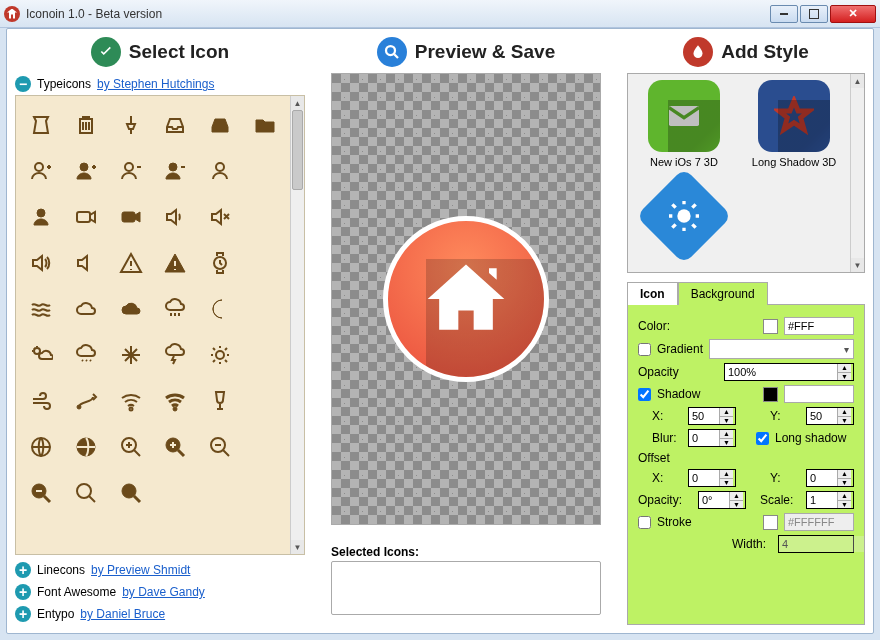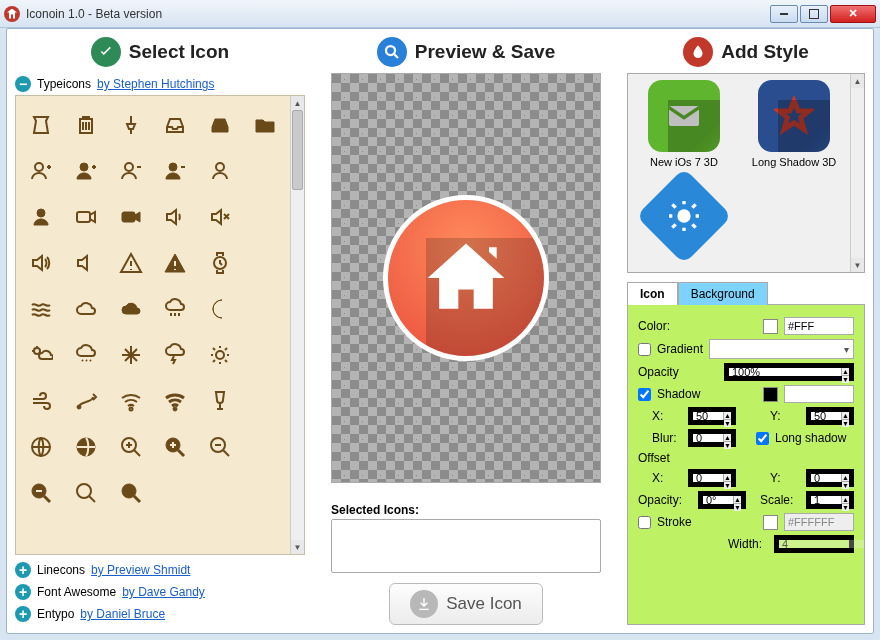--- a/index.html
+++ b/index.html
@@ -71,33 +71,33 @@
 .style-swatch { width:72px; height:72px; border-radius:14px; margin:0 auto 4px; display:flex; align-items:center; justify-content:center; position:relative; overflow:hidden;}
 .style-swatch.green{background:#5fb52d;}
 .style-swatch.blue{background:#2a4d8f;}
 .style-swatch.diamond{background:#2a88d8;width:68px;height:68px;transform:rotate(45deg);border-radius:10px;margin-top:4px;}
 .style-swatch.diamond svg{transform:rotate(-45deg);}
 .style-swatch svg{width:40px;height:40px;fill:#fff;}
 .style-swatch .ls{position:absolute;width:200%;height:200%;background:linear-gradient(135deg,rgba(0,0,0,0.25) 25%,transparent 55%);top:20px;left:20px;}
 .style-swatch.blue svg{fill:none;stroke:#c0392b;stroke-width:3;}
 
 .tabs { display:flex; margin-top:8px; font-size:12px;}
-.tab { padding:4px 12px; border:1px solid #aaa; background:#7dd3fc; cursor:pointer; border-bottom:none; position:relative; top:1px;}
+.tab { padding:4px 12px; border:1px solid #aaa; background:#bef264; cursor:pointer; border-bottom:none; position:relative; top:1px;}
 .tab.active { background:#fff; font-weight:bold; z-index:2;}
 .tab-content { border:1px solid #aaa; background:#bef264; padding:8px 10px; font-size:12px; flex:1; overflow:auto;}
 .form-row { display:flex; align-items:center; gap:6px; margin:4px 0;}
 .form-row label { width:54px;}
 .form-row.sub { padding-left:14px;}
 .form-row.sub label{width:30px;}
 .form-row .grow{flex:1;}
 .swatch { width:15px; height:15px; border:1px solid #888;}
 .swatch.white{background:#fff;} .swatch.black{background:#000;}
 input[type=text].val { width:70px; font-size:11px; height:18px; border:1px solid #aaa; padding:0 3px;}
 input[type=text].val[disabled]{background:#eee;color:#888;}
-.spinner { width:48px; height:18px; border:5px solid #000000; display:flex;}
+.spinner { width:48px; height:18px; border:1px solid #000000; display:flex;}
 .spinner input{border:none;width:30px;font-size:11px;padding:0 3px;outline:none;}
 .spinner .sp-btns{width:14px;display:flex;flex-direction:column;border-left:1px solid #aaa;}
 .spinner .sp-btns div{flex:1;font-size:7px;display:flex;align-items:center;justify-content:center;background:#eee;cursor:pointer;}
 .spinner .sp-btns div:first-child{border-bottom:1px solid #aaa;}
 .spinner.wide{width:130px;} .spinner.wide input{width:112px;}
 .spinner.full{flex:1;} .spinner.full input{flex:1;width:auto;}
 .combo { flex:1; height:20px; border:1px solid #aaa; background:#fff; display:flex; align-items:center; justify-content:flex-end; padding:0 4px; font-size:10px; color:#555;}
 .sec-label{font-weight:normal;font-size:12px;margin-top:4px;}
 </style>
 </head>
@@ -445,28 +445,20 @@
         <div class="long-shadow"></div>
         <svg viewBox="0 0 24 24">
             <path d="M12 3l10 9h-3v8h-5v-5h-4v5H5v-8H2zM18 4h2v3l-2-1.8z"></path>
           </svg>
       </div>
     </div>
 
     <div class="sel-label">Selected Icons:</div>
     <div class="sel-box"></div>
 
-    <div class="save-btn">
-      <div class="sic">
-          <svg viewBox="0 0 24 24">
-            <path d="M12 3v12M7 10l5 5 5-5M5 20h14" stroke="#fff" stroke-width="2" fill="none"></path>
-          </svg>
-        </div>
-      <span>Save Icon</span>
-    </div>
   </div>
 
   <div class="col right">
     <div class="col-header">
       <div class="hdr-icon drop">
         <svg viewBox="0 0 24 24">
             <path d="M12 3c4 5 6 8 6 11a6 6 0 01-12 0c0-3 2-6 6-11z"></path>
           </svg>
       </div>
       <h2>Add Style</h2>

